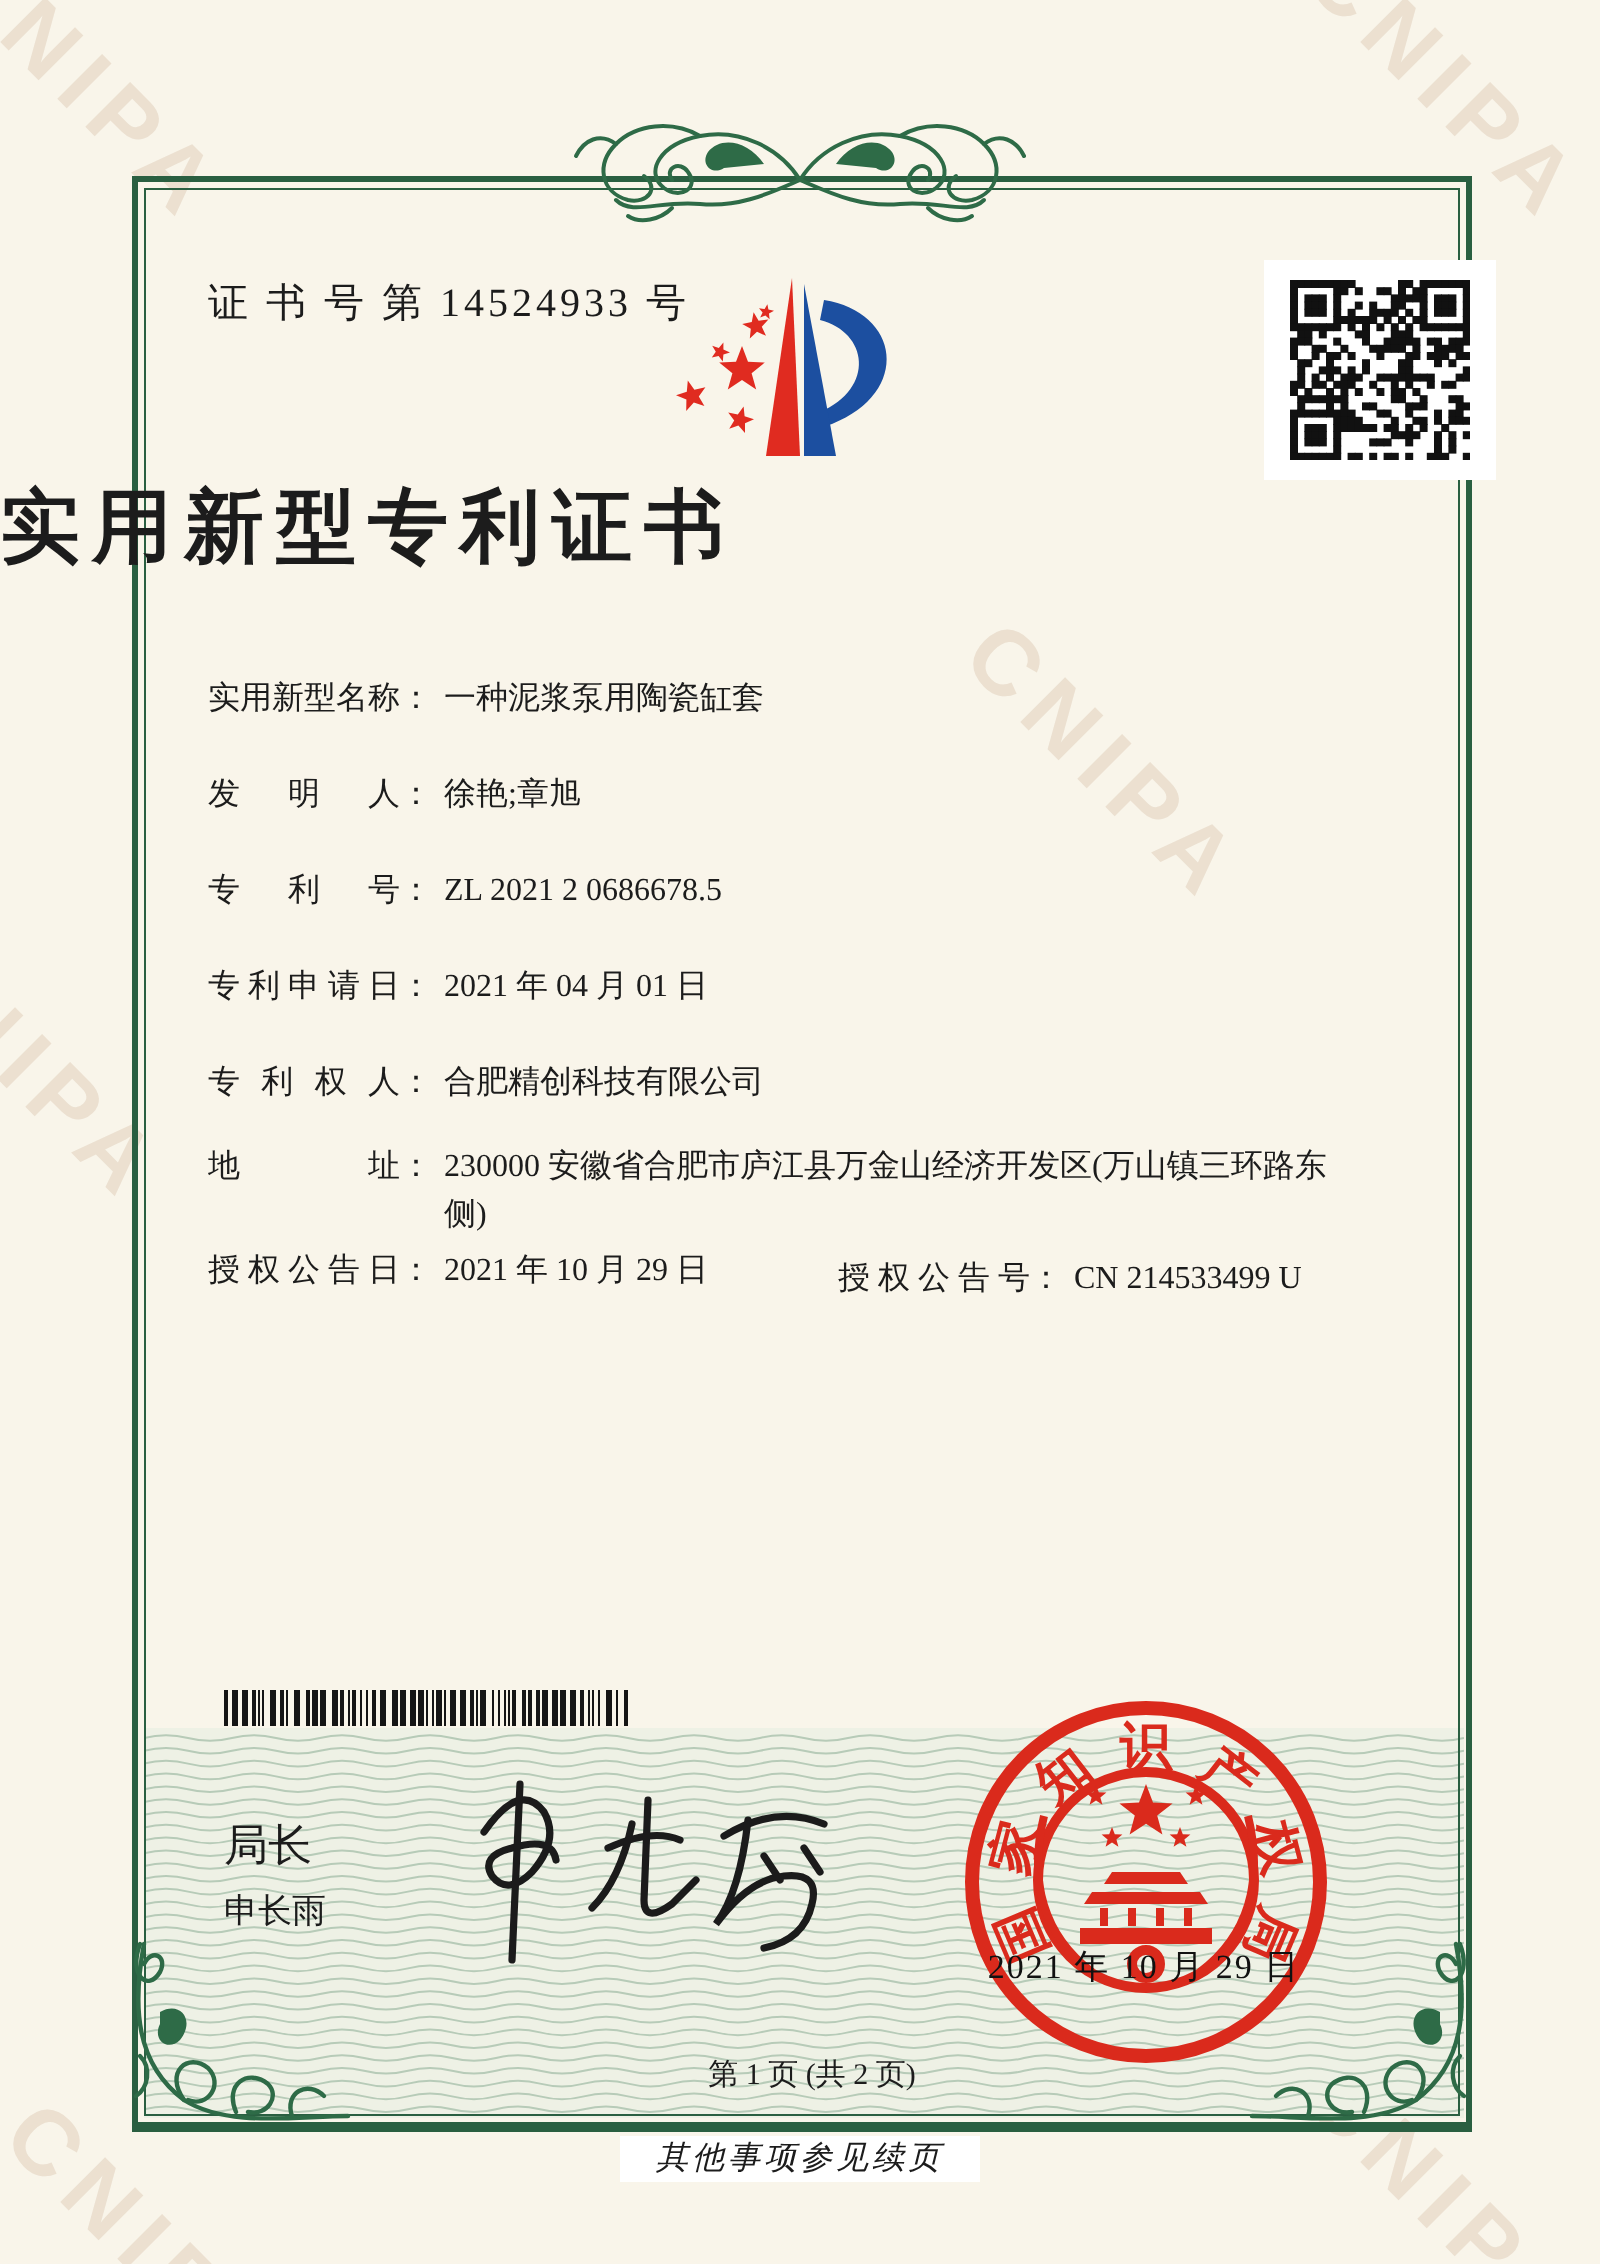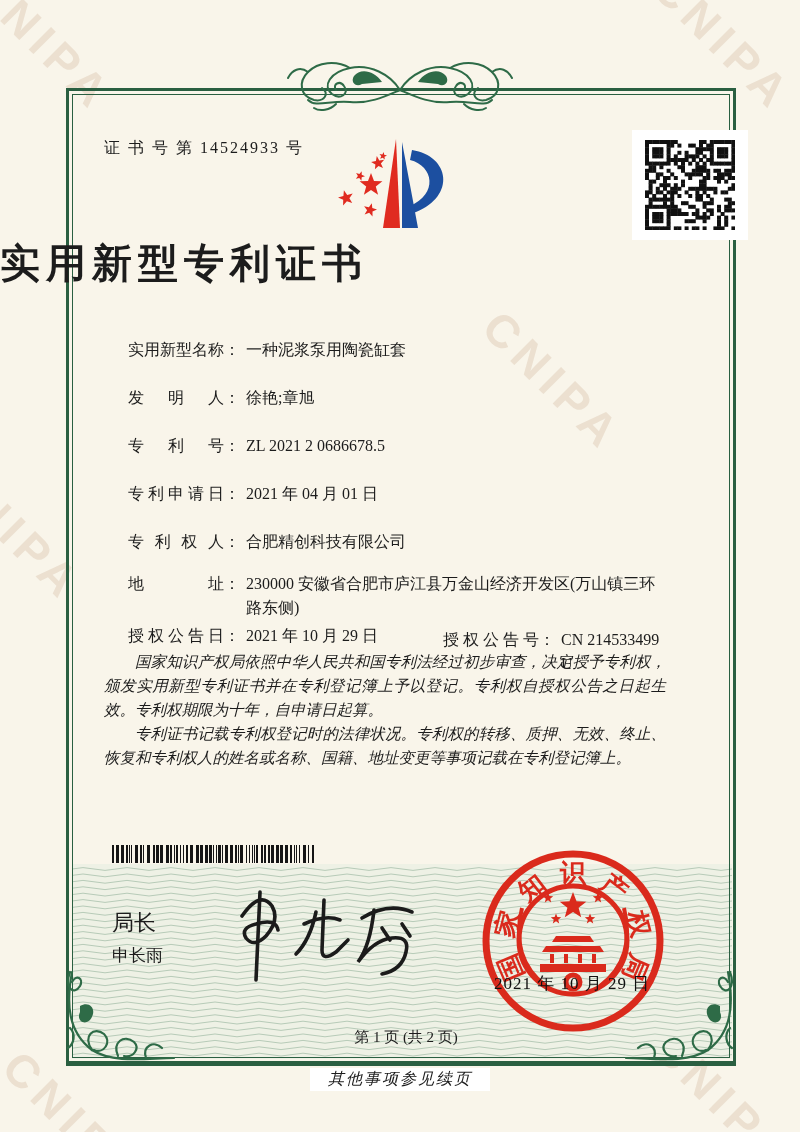--- a/index.html
+++ b/index.html
@@ -32,31 +32,31 @@
     position:absolute;left:66px;top:88px;width:670px;height:978px;
     border:3px solid var(--frame-green);border-bottom-width:5px;
     box-sizing:border-box;z-index:2;pointer-events:none;
   }
   .frame-inner{
     position:absolute;left:3px;top:3px;right:3px;bottom:3px;
     border:1px solid var(--frame-green);
   }
   .ornament{position:absolute;z-index:3;pointer-events:none;}
   
-  .cert-no{position:absolute;left:104px;top:138px;font-size:16px;letter-spacing:2px;z-index:4;text-align:right;}
+  .cert-no{position:absolute;left:104px;top:138px;font-size:20px;letter-spacing:2px;z-index:4;text-align:right;}
   .logo{position:absolute;left:328px;top:124px;z-index:4;}
   .qr-box{position:absolute;left:632px;top:130px;width:116px;height:110px;background:#fff;z-index:4;}
   .qr-box svg{position:absolute;left:13px;top:10px;}
   .title{
     position:absolute;left:0;right:0;top:236px;text-align:left;
     font-size:40px;font-weight:bold;letter-spacing:6px;z-index:4;
   }
   
   .frow{position:absolute;left:104px;width:566px;display:flex;align-items:flex-start;font-size:16px;line-height:24px;z-index:4;}
-  .flabel{display:inline-block;width:96px;text-align:justify;text-align-last:justify;flex:none;margin-left:24px;}
+  .flabel{display:inline-block;width:96px;text-align:justify;text-align-last:justify;flex:none;}
   .colon{flex:none;}
   .fvalue{margin-left:6px;max-width:452px;}
   .grant-pair2{position:absolute;left:315px;top:4px;display:flex;}
   
   .body-text{position:absolute;left:104px;top:650px;width:562px;z-index:4;
     font-size:15.5px;line-height:1.55;text-align:justify;font-style:italic;}
   .body-text p{margin:0;text-indent:2em;}
   
   .barcode{position:absolute;left:112px;top:845px;z-index:4;}
   
@@ -535,24 +535,20 @@
     <span class="flabel">授权公告日</span>
       <span class="colon">：</span>
     <span class="fvalue">2021 年 10 月 29 日</span>
     <span class="grant-pair2">
       <span class="flabel">授权公告号</span>
         <span class="colon">：</span>
       <span class="fvalue">CN 214533499 U</span>
     </span>
   </div>
 
-  <div class="body-text">
-    <p>国家知识产权局依照中华人民共和国专利法经过初步审查，决定授予专利权，颁发实用新型专利证书并在专利登记簿上予以登记。专利权自授权公告之日起生效。专利权期限为十年，自申请日起算。</p>
-    <p>专利证书记载专利权登记时的法律状况。专利权的转移、质押、无效、终止、恢复和专利权人的姓名或名称、国籍、地址变更等事项记载在专利登记簿上。</p>
-  </div>
 
   <svg class="barcode" id="barcode" width="208" height="20">
       <rect x="0" y="0" width="2" height="18" fill="#151515"></rect>
       <rect x="4" y="0" width="3" height="18" fill="#151515"></rect>
       <rect x="9" y="0" width="3" height="18" fill="#151515"></rect>
       <rect x="14" y="0" width="2" height="18" fill="#151515"></rect>
       <rect x="17" y="0" width="1" height="18" fill="#151515"></rect>
       <rect x="19" y="0" width="1" height="18" fill="#151515"></rect>
       <rect x="23" y="0" width="3" height="18" fill="#151515"></rect>
       <rect x="28" y="0" width="2" height="18" fill="#151515"></rect>

